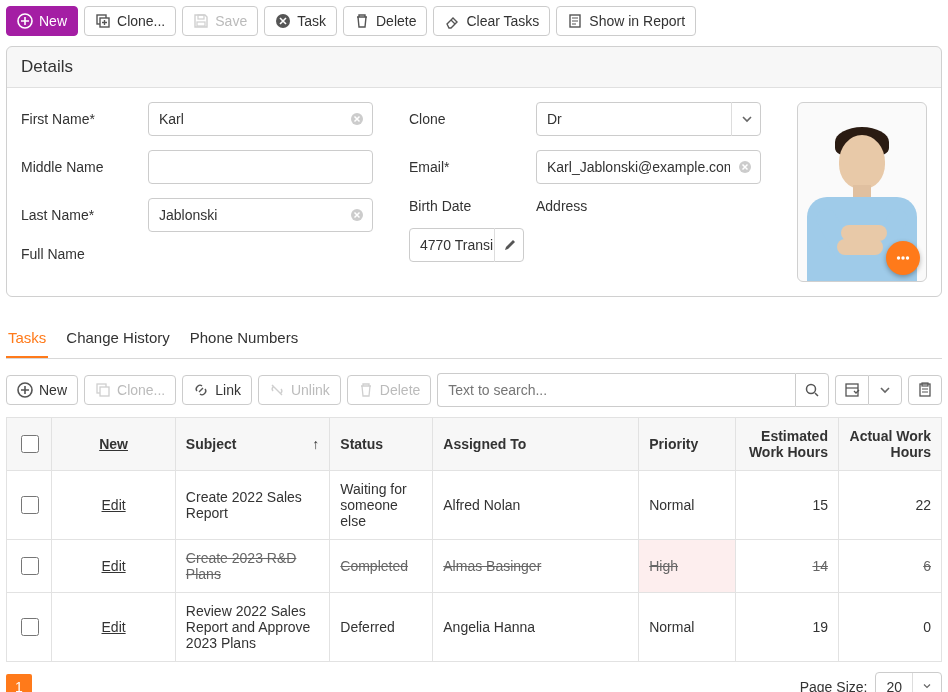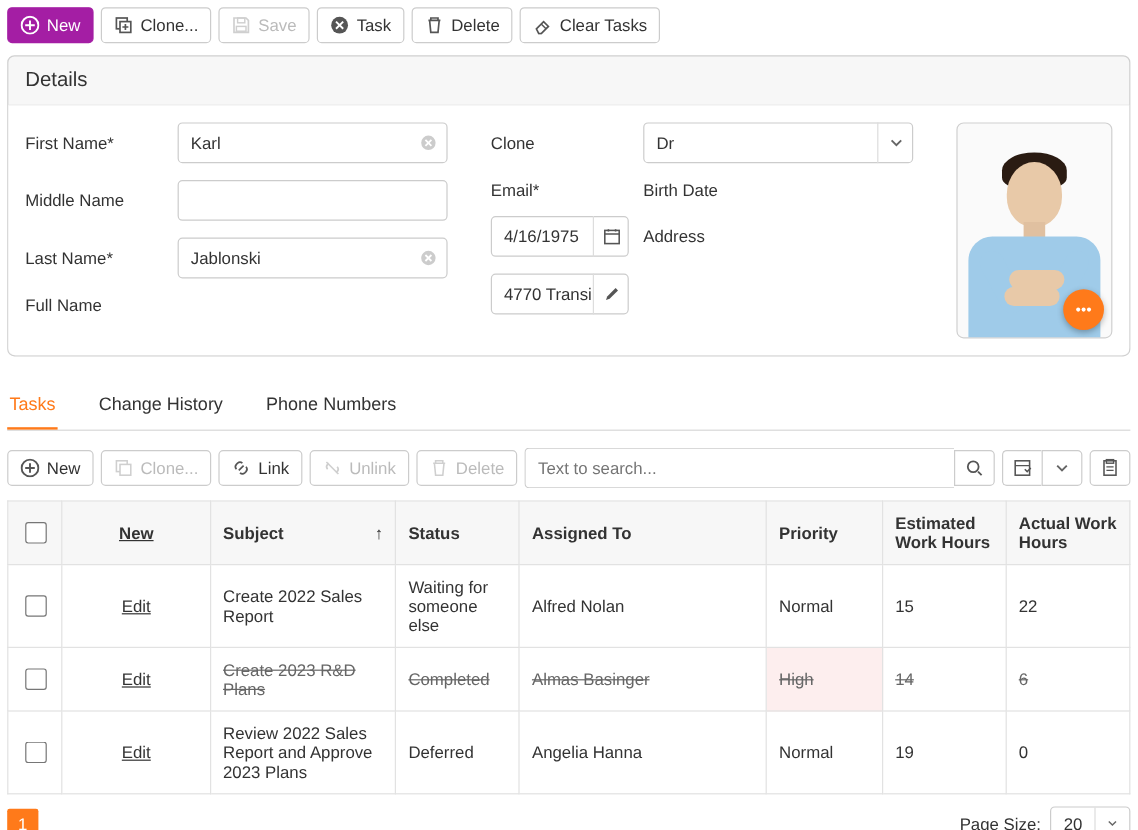--- a/index.html
+++ b/index.html
@@ -56,38 +56,38 @@
   .avatar-person .arm2 { width:20px; height:56px; background:#9fcbe9; position:absolute; top:86px; right:18px; transform:rotate(28deg); border-radius:10px; }
   .avatar-person .fore1 { width:46px; height:16px; background:#e8c9a8; position:absolute; top:118px; left:30px; border-radius:8px; }
   .avatar-person .fore2 { width:46px; height:16px; background:#e8c9a8; position:absolute; top:104px; left:34px; border-radius:8px; }
   .avatar-fab {
     position:absolute; right:6px; bottom:6px; width:34px; height:34px;
     background:#ff7a1a; border-radius:50%; display:flex; align-items:center; justify-content:center;
     box-shadow:0 2px 5px rgba(0,0,0,.3); color:#fff;
   }
   .avatar-fab svg { width:18px; height:18px; fill:#fff; }
 
-  .tabs { display:flex; gap:32px; border-bottom:1px solid #d8d8d8; margin-top:22px; }
+  .tabs { display:flex; gap:16px; border-bottom:1px solid #d8d8d8; margin-top:22px; }
   .tab { padding:10px 2px; color:#333; cursor:pointer; border-bottom:2px solid transparent; font-size:15px; }
   .tab.active { color:#ff7a1a; border-bottom-color:#ff7a1a; }
 
   .subtoolbar { display:flex; gap:6px; margin:14px 0 10px; align-items:center; }
   .iconbtn { border:1px solid #ccc; border-radius:4px; padding:6px 8px; background:#fff; cursor:pointer; display:inline-flex; align-items:center; }
   .split { display:inline-flex; }
   .split .iconbtn:first-child { border-radius:4px 0 0 4px; border-right:none; }
   .split .iconbtn:last-child { border-radius:0 4px 4px 0; }
-  .search-wrap { flex:1; display:flex;align-items:center; }
+  .search-wrap { flex:1; display:flex; }
   .search-wrap input { flex:1; border:1px solid #ccc; border-right:none; border-radius:4px 0 0 4px; padding:8px 10px; font-size:14px; }
   .search-wrap .iconbtn { border-radius:0 4px 4px 0; }
 
   table.grid { width:100%; border-collapse:collapse; border:1px solid #d8d8d8; table-layout:fixed; }
   table.grid th, table.grid td { border:1px solid #e2e2e2; padding:10px 10px; text-align:left; vertical-align:middle; font-size:14px; }
   table.grid th { background:#f7f7f7; font-weight:600; color:#333; }
   table.grid th .sort { float:right; }
-  table.grid td.num, table.grid th.num { }
+  table.grid td.num, table.grid th.num { text-align:right; }
   table.grid .chk { width:44px; text-align:center; }
   table.grid .editcol { width:120px; text-align:center; }
   table.grid a.rowlink { color:#333; text-decoration:underline; }
   tr.completed td { text-decoration: line-through; color:#666; }
   tr.completed td.priority-cell { background:#fdeeee; }
   tr.completed td.chk, tr.completed td.editcol { text-decoration:none; }
   input[type=checkbox].big { width:18px; height:18px; }
 
   .pager { display:flex; align-items:center; justify-content:space-between; margin-top:10px; }
   .pagebtn { background:#ff7a1a; color:#fff; width:26px; height:26px; display:flex; align-items:center; justify-content:center; border-radius:2px; font-size:14px; }
@@ -151,20 +151,29 @@
     <span>Delete</span>
   </button>
   <button class="btn">
     <span class="icon">
         <svg viewBox="0 0 16 16">
           <path d="M3 11l6-6 4 4-6 6H5z" fill="none" stroke="#555" stroke-width="1.4"></path>
           <path d="M7 7l4 4" stroke="#555" stroke-width="1.2"></path>
         </svg>
       </span>
     <span>Clear Tasks</span>
+  </button>
+  <button class="btn">
+    <span class="icon">
+        <svg viewBox="0 0 16 16">
+          <rect x="3" y="2" width="10" height="12" fill="none" stroke="#555" stroke-width="1.4"></rect>
+          <path d="M5 5h6M5 8h6M5 11h4" stroke="#555" stroke-width="1.2"></path>
+        </svg>
+      </span>
+    <span>Show in Report</span>
   </button>
 </div>
 
 <div class="panel">
   <div class="panel-head">Details</div>
   <div class="panel-body">
     <div class="details-grid">
       <div class="col">
         <label>First Name*</label>
         <div class="field">
@@ -201,31 +210,31 @@
         <div class="field select-field">
           <input class="select" readonly="" value="Dr" style="">
           <span class="trail">
               <svg viewBox="0 0 16 16">
                 <path d="M4 6l4 4 4-4" fill="none" stroke="#666" stroke-width="1.6"></path>
               </svg>
             </span>
         </div>
 
         <label>Email*</label>
-
-        <label>Birth Date</label>
-        <div class="field select-field">
-          <input value="4/16/1975" style="">
+        <div class="field">
+          <input value="Karl_Jablonski@example.com" style="">
           <span class="trail">
               <svg viewBox="0 0 16 16">
-                <rect x="2" y="3" width="12" height="11" fill="none" stroke="#555" stroke-width="1.3"></rect>
-                <path d="M2 6h12M5 2v2M11 2v2" stroke="#555" stroke-width="1.3"></path>
+                <circle cx="8" cy="8" r="6" fill="#ccc"></circle>
+                <path d="M5.5 5.5l5 5M10.5 5.5l-5 5" stroke="#fff" stroke-width="1.5"></path>
               </svg>
             </span>
         </div>
+
+        <label>Birth Date</label>
 
         <label>Address</label>
         <div class="field select-field">
           <input readonly="" value="4770 Transit Road, Ottawa, Ca..." style="">
           <span class="trail">
               <svg viewBox="0 0 16 16">
                 <path d="M3 13l1-3 7-7 2 2-7 7-3 1z" fill="#555"></path>
               </svg>
             </span>
         </div>

